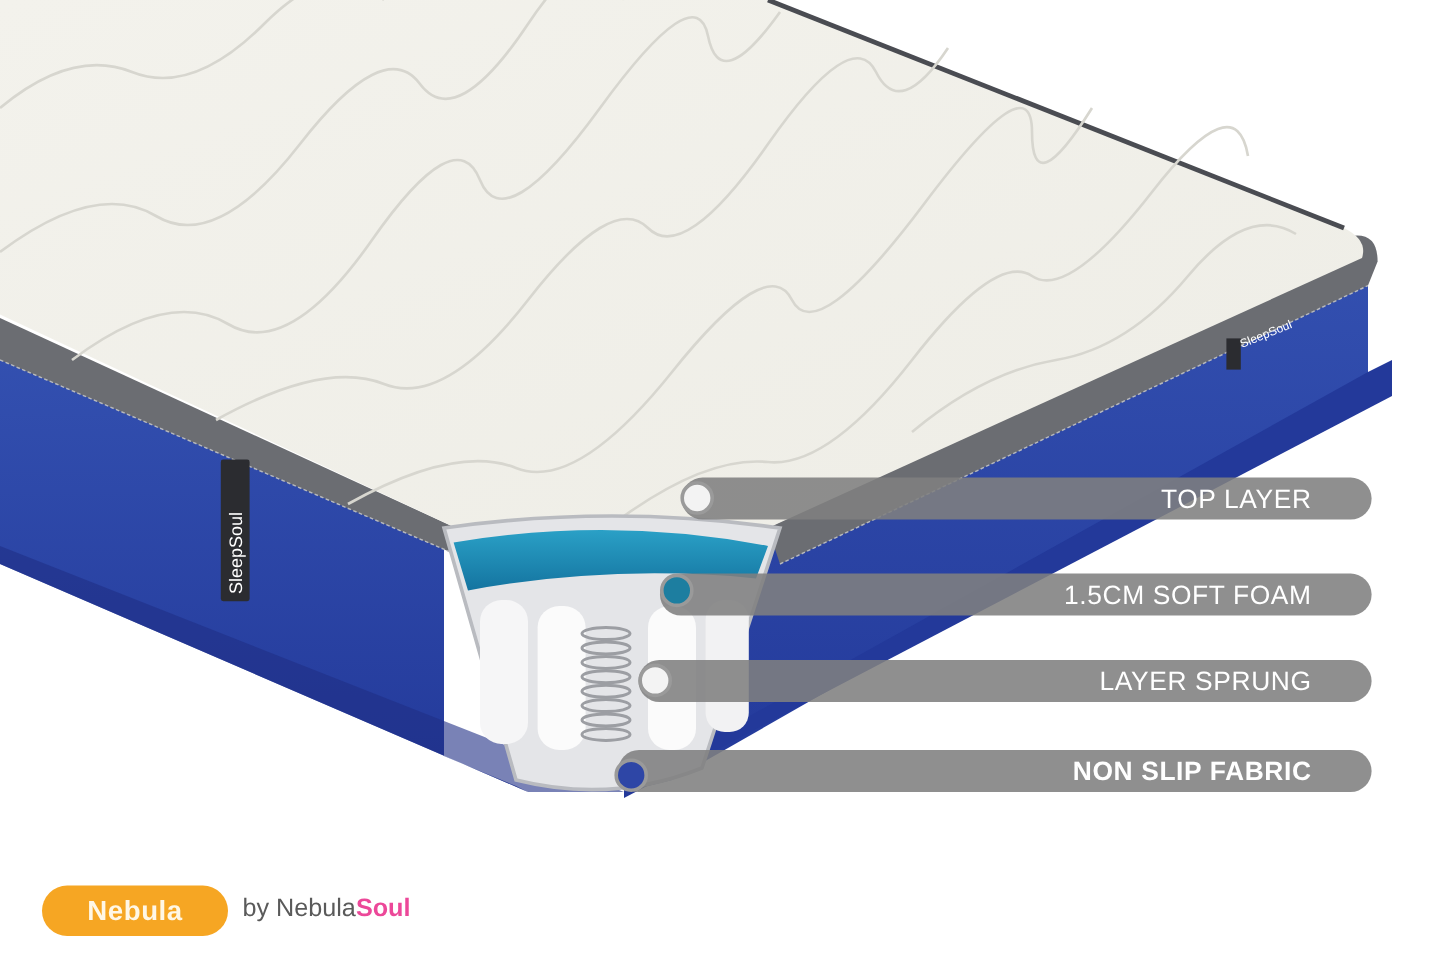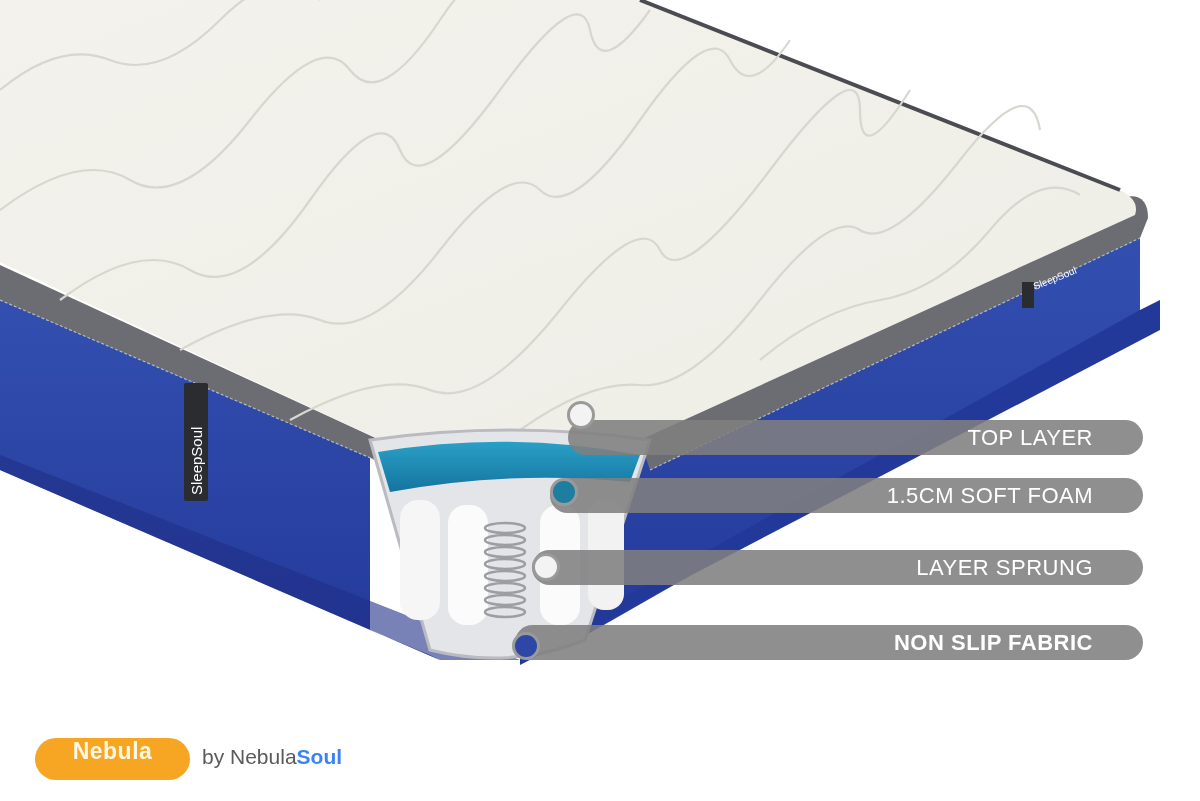--- a/index.html
+++ b/index.html
@@ -16,26 +16,26 @@
   .label-dot {
     position: absolute; width: 28px; height: 28px; border-radius: 50%;
     border: 3px solid #9a9a9a; box-sizing: border-box; background: #f3f3f3;
   }
   .label-dot.teal { background: #1d7ea0; }
   .label-dot.blue { background: #2e46a6; }
   #brand-badge {
     position: absolute; left: 35px; top: 738px; width: 155px; height: 42px;
     border-radius: 21px; background: #f6a623; color: #fff7e6;
     font-weight: bold; font-size: 23px; letter-spacing: 0.5px;
-    display: flex; align-items: flex-start; justify-content: center;
+    display: flex; align-items: center; justify-content: center;
   }
   #brand-by {
     position: absolute; left: 202px; top: 745px; font-size: 21px; color: #5a5a5a;
   }
-  #brand-by b { font-weight: bold; color: #3b82f6; }
+  #brand-by b { font-weight: bold; color: #ec4899; }
 </style>
 </head>
 <body>
 
 <svg id="scene" viewBox="0 0 1200 801" xmlns="http://www.w3.org/2000/svg">
   <defs>
     <linearGradient id="sideGrad" x1="0" y1="0" x2="0" y2="1">
       <stop offset="0" stop-color="#3350b0"></stop>
       <stop offset="1" stop-color="#23399a"></stop>
     </linearGradient>
@@ -102,21 +102,21 @@
     <rect x="184" y="383" width="24" height="118" rx="2" fill="#2b2c30"></rect>
     <text x="202" y="495" transform="rotate(-90 202 495)" fill="#ffffff" font-size="15" font-family="Liberation Sans, sans-serif">SleepSoul</text>
   </g>
 
   <g>
     <rect x="1022" y="282" width="12" height="26" fill="#2b2c30"></rect>
     <text x="1035" y="290" transform="rotate(-22 1035 290)" fill="#ffffff" font-size="10" font-family="Liberation Sans, sans-serif">SleepSoul</text>
   </g>
 </svg>
 
-<div class="label-bar" style="left:568px; top:420px; width:575px;">
+<div class="label-bar" style="left:568px; top:398px; width:575px;">
   <span>TOP LAYER</span>
 </div>
 <div class="label-dot" style="left:567px; top:401px;"></div>
 
 <div class="label-bar" style="left:550px; top:478px; width:593px;">
   <span>1.5CM SOFT FOAM</span>
 </div>
 <div class="label-dot teal" style="left:550px; top:478px;"></div>
 
 <div class="label-bar" style="left:532px; top:550px; width:611px;">

